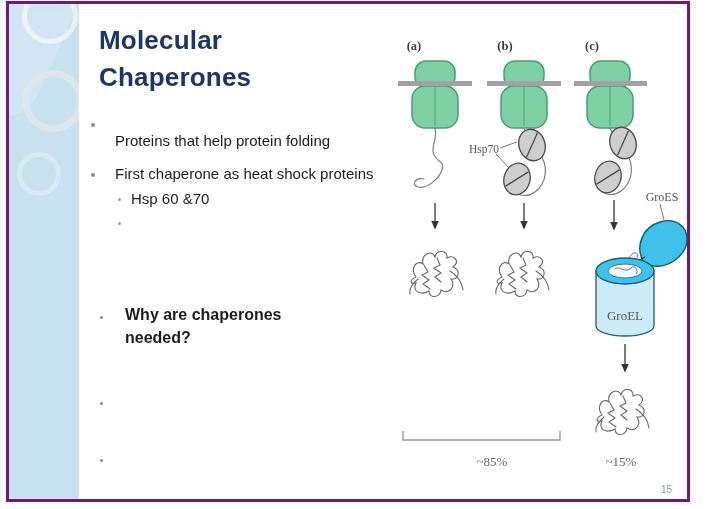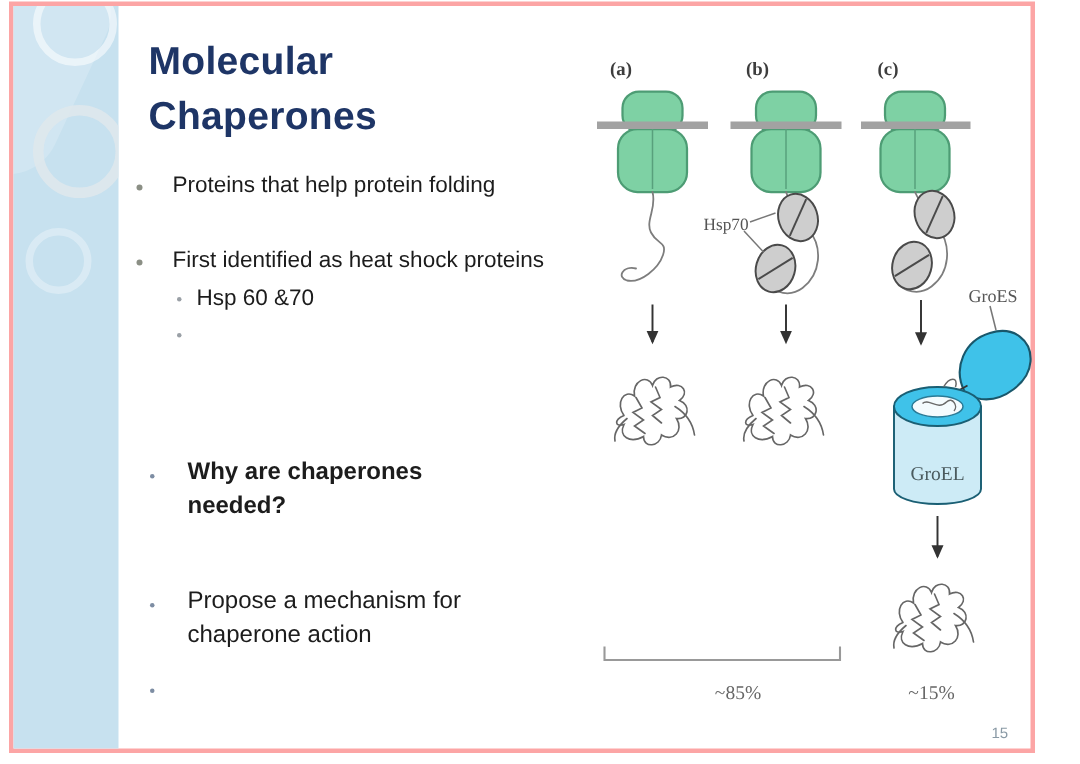--- a/index.html
+++ b/index.html
@@ -1,18 +1,18 @@
 <!DOCTYPE html>
 <html><head>
 <meta charset="utf-8">
 <style>
   html,body{margin:0;padding:0;background:#fff;}
   #stage{position:relative;width:720px;height:509px;background:#ffffff;overflow:hidden;
          font-family:"Liberation Sans",sans-serif;}
-  #frame{position:absolute;left:6px;top:1px;width:678px;height:495px;border:3px solid #fca5a5;
+  #frame{position:absolute;left:6px;top:1px;width:678px;height:495px;border:3px solid #701a75;
          background:#ffffff;}
   #sidebar{position:absolute;left:0px;top:0px;width:70px;height:495px;background:#c7e1ef;overflow:hidden;}
   .ring{position:absolute;border-radius:50%;}
   .ring1{left:13px;top:-16px;width:46px;height:46px;border:5px solid rgba(255,255,255,.55);}
   .ring2{left:13px;top:66px;width:48px;height:48px;border:7px solid rgba(223,231,236,.85);}
   .ring3{left:8px;top:148px;width:34px;height:34px;border:5px solid rgba(255,255,255,.32);}
   .swath{position:absolute;left:-22px;top:-34px;width:70px;height:150px;background:rgba(255,255,255,.18);
          border-radius:40px;transform:rotate(25deg);}
   #title{position:absolute;left:90px;top:18px;width:220px;font-size:26px;line-height:37px;
          font-weight:700;color:#1e3566;white-space:pre-line;letter-spacing:.2px;}
@@ -39,37 +39,35 @@
       <div class="swath"></div>
       <div class="ring ring1"></div>
       <div class="ring ring2"></div>
       <div class="ring ring3"></div>
     </div>
 
     <div id="title">Molecular
 Chaperones</div>
 
     <span class="dot d4" style="left:82px;top:119px;"></span>
-    <div class="btxt" style="left:106px;top:109px;">Proteins that help protein folding</div>
+    <div class="btxt" style="left:106px;top:126px;">Proteins that help protein folding</div>
 
     <span class="dot d4" style="left:82px;top:169px;"></span>
-    <div class="btxt" style="left:106px;top:159px;">First identified as heat shock proteins</div>
+    <div class="btxt" style="left:106px;top:159px;">First chaperone as heat shock proteins</div>
 
     <span class="dot d3" style="left:109px;top:194px;"></span>
     <div class="btxt" style="left:122px;top:184px;">Hsp 60 &amp;70</div>
 
     <span class="dot d3" style="left:109px;top:218px;"></span>
 
     <span class="dot d2" style="left:91px;top:312px;"></span>
     <div class="btxt sz16" style="left:116px;top:299px;font-weight:bold;">Why are chaperones
 needed?</div>
 
     <span class="dot d2" style="left:91px;top:398px;"></span>
-    <div class="btxt sz16" style="left:116px;top:385px;">Propose a mechanism for
-chaperone action</div>
 
     <span class="dot d2" style="left:91px;top:455px;"></span>
 
     <svg id="diagram" width="295" height="446" viewBox="0 0 295 446">
       <defs>
         <marker id="ah" markerUnits="userSpaceOnUse" markerWidth="10" markerHeight="9" refX="7.5" refY="4" orient="auto">
           <path d="M0,0 L9,4 L0,8 Z" fill="#333333"></path>
         </marker>
         <path id="foldedp" d="M10,30 C4,22 10,12 17,17 C15,7 26,2 29,10 C31,2 42,3 41,11 C49,7 54,15 47,20 C55,23 53,33 45,32 C50,40 43,48 35,43 C34,51 23,52 23,44 C14,49 6,44 10,36 C4,38 3,33 10,30 M18,18 l4,7 l-6,3 l7,5 l-6,4 l7,5 M31,11 l3,7 l-6,3 l7,5 l-6,4 l6,5 M44,24 C52,29 56,36 57,43 M12,32 C6,37 3,42 4,47"></path>
         <g id="hspblob">

